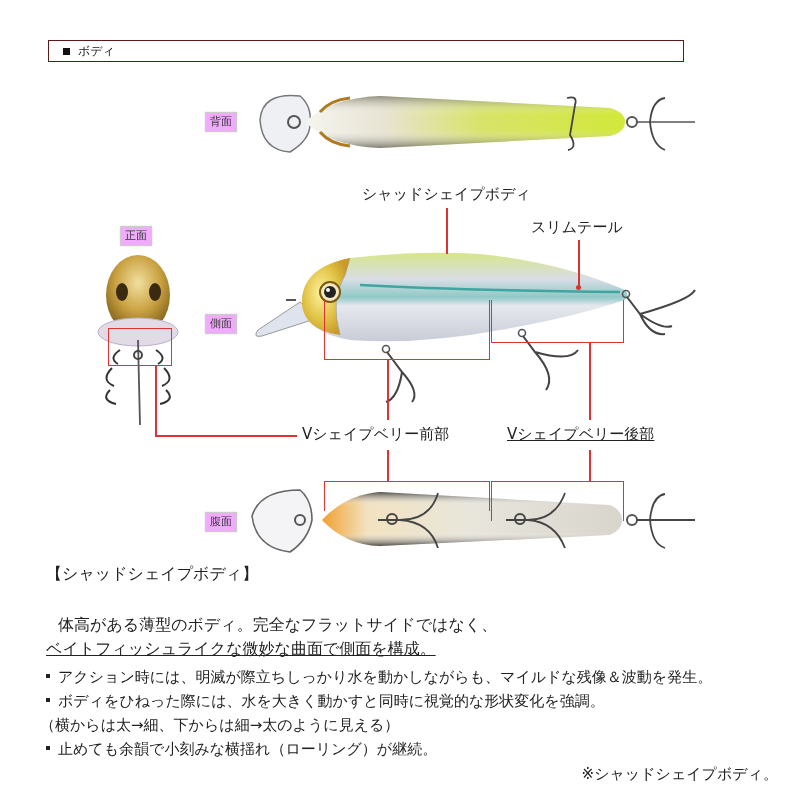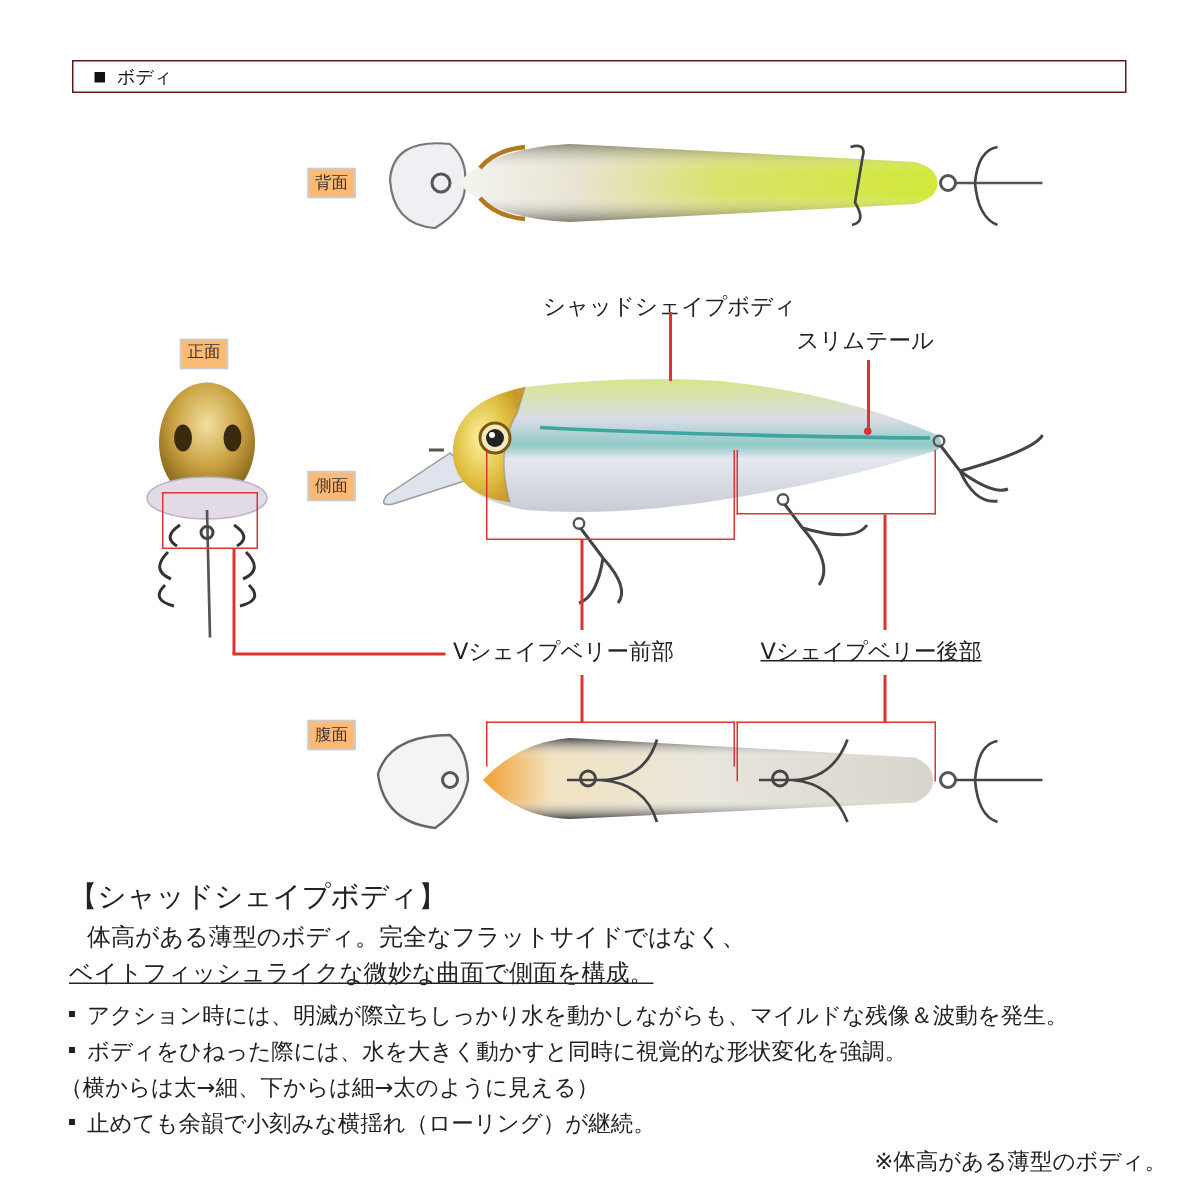--- a/index.html
+++ b/index.html
@@ -1,19 +1,19 @@
 <!DOCTYPE html>
 <html><head>
   <meta charset="utf-8">
   <style>
     html,body{margin:0;padding:0;background:#fff;}
     body{width:800px;height:800px;position:relative;overflow:hidden;font-family:"DejaVu Sans","Liberation Sans",sans-serif;color:#222;}
-    .header-box{position:absolute;left:48px;top:40px;width:703px;height:22px;border:1px solid #5a1a1a;box-sizing:border-box;display:flex;align-items:center;padding-left:14px;font-size:12px;color:#111;}
+    .header-box{position:absolute;left:48px;top:40px;width:636px;height:22px;border:1px solid #5a1a1a;box-sizing:border-box;display:flex;align-items:center;padding-left:14px;font-size:12px;color:#111;}
     .header-box .sq{display:inline-block;width:7px;height:7px;background:#111;margin-right:8px;}
-    .view-label{position:absolute;font-size:11px;color:#333;background:#fdba74;border:1px solid #ccc;padding:2px 4px;line-height:14px;box-shadow:0 0 1px #bbb;}
+    .view-label{position:absolute;font-size:11px;color:#333;background:#f0abfc;border:1px solid #ccc;padding:2px 4px;line-height:14px;box-shadow:0 0 1px #bbb;}
     .anno{position:absolute;font-size:15px;color:#222;white-space:nowrap;}
     .rl{position:absolute;background:#d33;}
     .rb{position:absolute;border:1px solid #d33;box-sizing:border-box;}
     svg{position:absolute;overflow:visible;}
     .text-block{position:absolute;left:46px;font-size:16px;color:#222;white-space:nowrap;line-height:24px;}
     .bullet::before{content:"";display:inline-block;width:4px;height:4px;background:#222;margin:0 8px 3px 6px;vertical-align:middle;}
     .note{position:absolute;right:22px;top:765px;font-size:15px;color:#222;}
   </style>
 </head>
 <body>
@@ -112,21 +112,21 @@
   <path d="M322,520 Q345,495 380,492 L610,505 Q622,510 622,520 Q622,530 610,535 L380,546 Q345,545 322,520Z" fill="url(#bellyg)"></path>
   <path d="M322,520 Q345,495 380,492 L610,505 Q622,510 622,520 Q622,530 610,535 L380,546 Q345,545 322,520Z" fill="url(#bellyshade)"></path>
   <circle cx="392" cy="519" r="5" fill="none" stroke="#444" stroke-width="2"></circle>
   <path d="M378,520 L400,520 Q430,520 438,493 M400,520 Q430,522 438,548" stroke="#444" stroke-width="1.8" fill="none"></path>
   <circle cx="520" cy="519" r="5" fill="none" stroke="#444" stroke-width="2"></circle>
   <path d="M506,520 L528,520 Q555,520 565,493 M528,520 Q555,522 565,548" stroke="#444" stroke-width="1.8" fill="none"></path>
   <circle cx="632" cy="520" r="5" fill="none" stroke="#555" stroke-width="2"></circle>
   <path d="M637,520 L695,520 M650,520 Q652,496 665,494 M650,520 Q652,544 665,548" stroke="#444" stroke-width="1.8" fill="none"></path>
 </svg>
 
-<div class="anno" style="left:362px;top:195px;">シャッドシェイプボディ</div>
+<div class="anno" style="left:362px;top:185px;">シャッドシェイプボディ</div>
 <div class="anno" style="left:531px;top:218px;">スリムテール</div>
 <div class="anno" style="left:302px;top:425px;">Vシェイプベリー前部</div>
 <div class="anno" style="left:507px;top:425px;text-decoration:underline;">Vシェイプベリー後部</div>
 
 <div class="rl" style="left:446px;top:208px;width:1.5px;height:46px;"></div>
 <div class="rl" style="left:578px;top:240px;width:1.5px;height:48px;"></div>
 <div style="position:absolute;left:576px;top:285px;width:5px;height:5px;border-radius:50%;background:#d33;"></div>
 
 <div class="rb" style="left:324px;top:300px;width:166px;height:60px;border-top:none;"></div>
 <div class="rb" style="left:491px;top:300px;width:133px;height:43px;border-top:none;"></div>
@@ -137,23 +137,23 @@
 
 <div class="rb" style="left:324px;top:481px;width:166px;height:30px;border-bottom:none;"></div>
 <div class="rb" style="left:491px;top:481px;width:133px;height:40px;border-bottom:none;"></div>
 
 <div class="rb" style="left:108px;top:328px;width:64px;height:38px;"></div>
 <div class="rl" style="left:155px;top:366px;width:1.5px;height:70px;"></div>
 <div class="rl" style="left:155px;top:435px;width:142px;height:1.5px;"></div>
 
 <div class="view-label" style="left:120px;top:226px;font-family:Liberation Mono, monospace;">正面</div>
 <div class="view-label" style="left:205px;top:314px;">側面</div>
-<div class="view-label" style="left:205px;top:480px;text-align:right;">腹面</div>
+<div class="view-label" style="left:205px;top:512px;text-align:right;">腹面</div>
 
-<div class="text-block" style="top:586px;font-size:19px;">【シャッドシェイプボディ】</div>
+<div class="text-block" style="top:562px;font-size:16px;">【シャッドシェイプボディ】</div>
 <div class="text-block" style="top:613px;margin-left:12px;">体高がある薄型のボディ。完全なフラットサイドではなく、</div>
 <div class="text-block" style="top:637px;text-decoration:underline;">ベイトフィッシュライクな微妙な曲面で側面を構成。</div>
 <div class="text-block bullet" style="top:665px;font-size:15px;left:40px;"><span>アクション時には、明滅が際立ちしっかり水を動かしながらも、マイルドな残像＆波動を発生。</span></div>
 <div class="text-block bullet" style="top:689px;font-size:15px;left:40px;text-align:right;"><span>ボディをひねった際には、水を大きく動かすと同時に視覚的な形状変化を強調。</span></div>
 <div class="text-block" style="top:713px;font-size:15px;left:40px;">（横からは太→細、下からは細→太のように見える）</div>
 <div class="text-block bullet" style="top:737px;font-size:15px;left:40px;"><span>止めても余韻で小刻みな横揺れ（ローリング）が継続。</span></div>
 
-<div class="note">※体高がある薄型のボディ。</div>
+<div class="note">※シャッドシェイプボディ。</div>
 
 </body></html>

